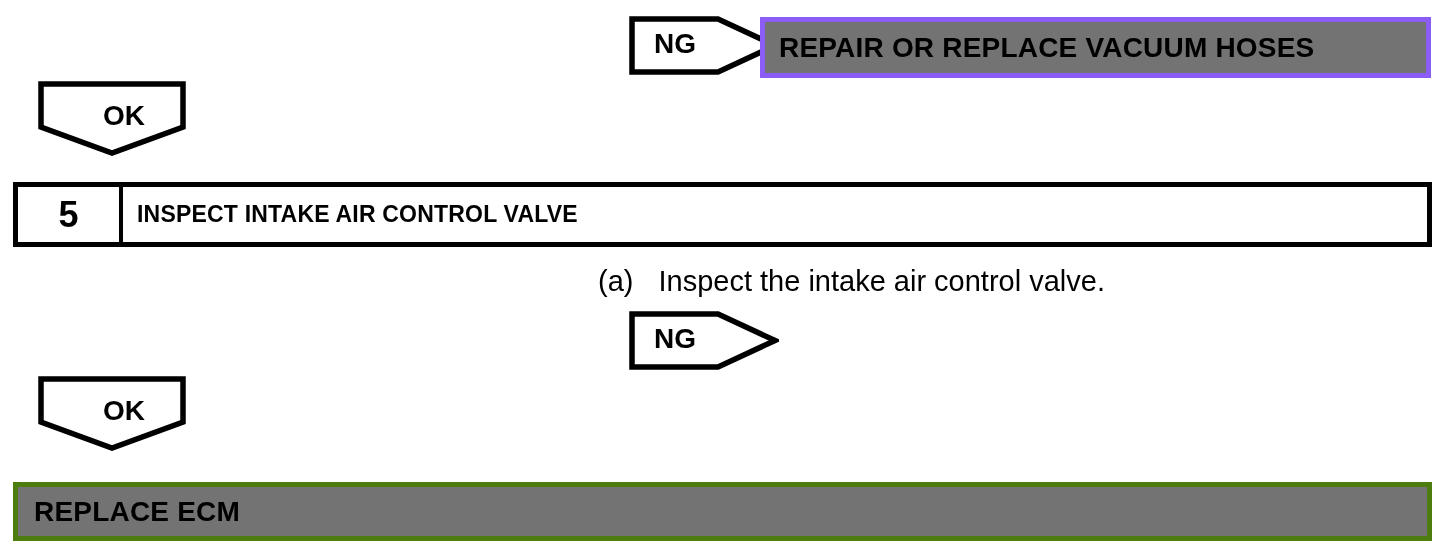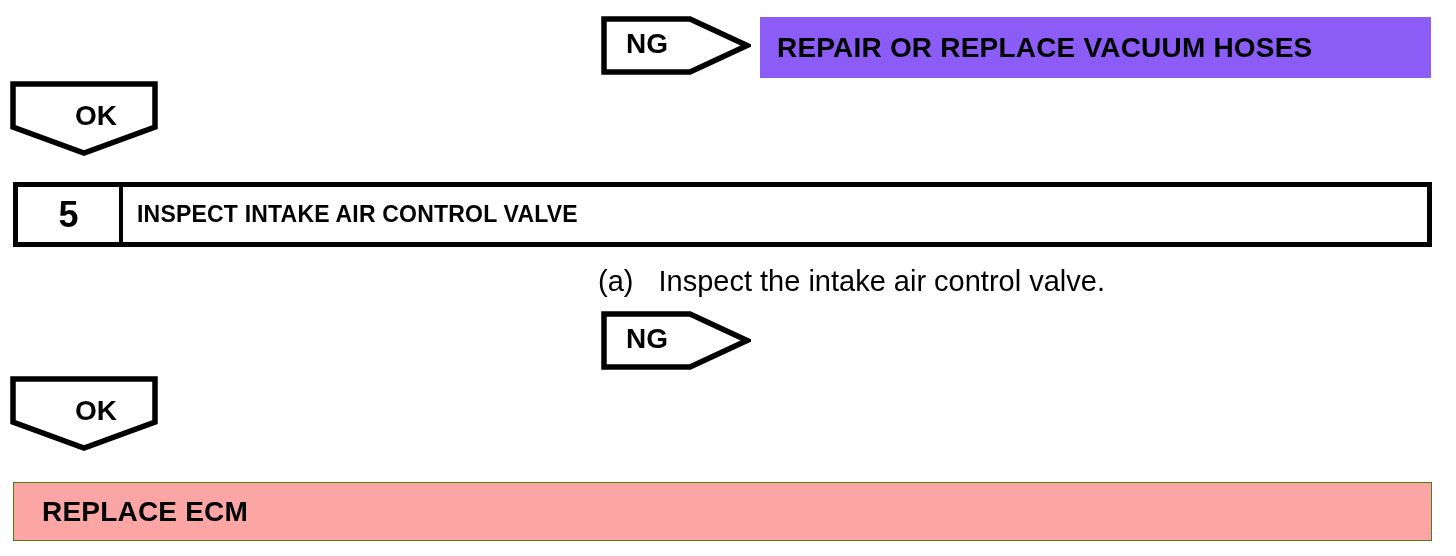--- a/index.html
+++ b/index.html
@@ -11,20 +11,21 @@
     position: relative;
     width: 1456px;
     height: 556px;
     background: #ffffff;
     color: #000000;
     font-family: "Liberation Sans", sans-serif;
     overflow: hidden;
   }
   .connector {
     position: absolute;
+    margin-left: 28px;
   }
   .connector svg {
     display: block;
   }
   .connector svg polygon {
     fill: #ffffff;
     stroke: #000000;
     stroke-width: 5.5;
     stroke-linejoin: miter;
   }
@@ -44,22 +45,22 @@
     box-sizing: border-box;
   }
   .ok-label {
     left: 12px; top: 0;
     width: 148px; height: 70px;
     box-sizing: border-box;
   }
   .action-box {
     position: absolute;
     box-sizing: border-box;
-    border: 3px solid #8b5cf6;
-    background: #8b5cf6;
+    border: 5px solid #8b5cf6;
+    background: #737373;
     display: flex;
     align-items: center;
     padding-left: 14px;
   }
   .action-label {
     font-weight: bold;
     font-size: 28px;
     white-space: nowrap;
     letter-spacing: 0.2px;
   }
@@ -98,25 +99,25 @@
     white-space: nowrap;
   }
   .instruction .substep-text {
     margin-left: 25px;
   }
   .terminal-box {
     position: absolute;
     left: 13px; top: 482px;
     width: 1419px; height: 59px;
     box-sizing: border-box;
-    border: 1px solid #4d7c0f;
-    background: #fca5a5;
+    border: 5px solid #4d7c0f;
+    background: #737373;
     display: flex;
     align-items: center;
-    padding-left: 28px;
+    padding-left: 16px;
   }
 </style>
 </head>
 <body>
 
 <div id="canvas">
 
   <div class="connector" style="left:601px; top:16px; width:150px; height:59px;">
     <svg width="150" height="59" viewBox="0 0 150 59">
       <polygon points="3,3 89,3 146,29.5 89,56 3,56"></polygon>

